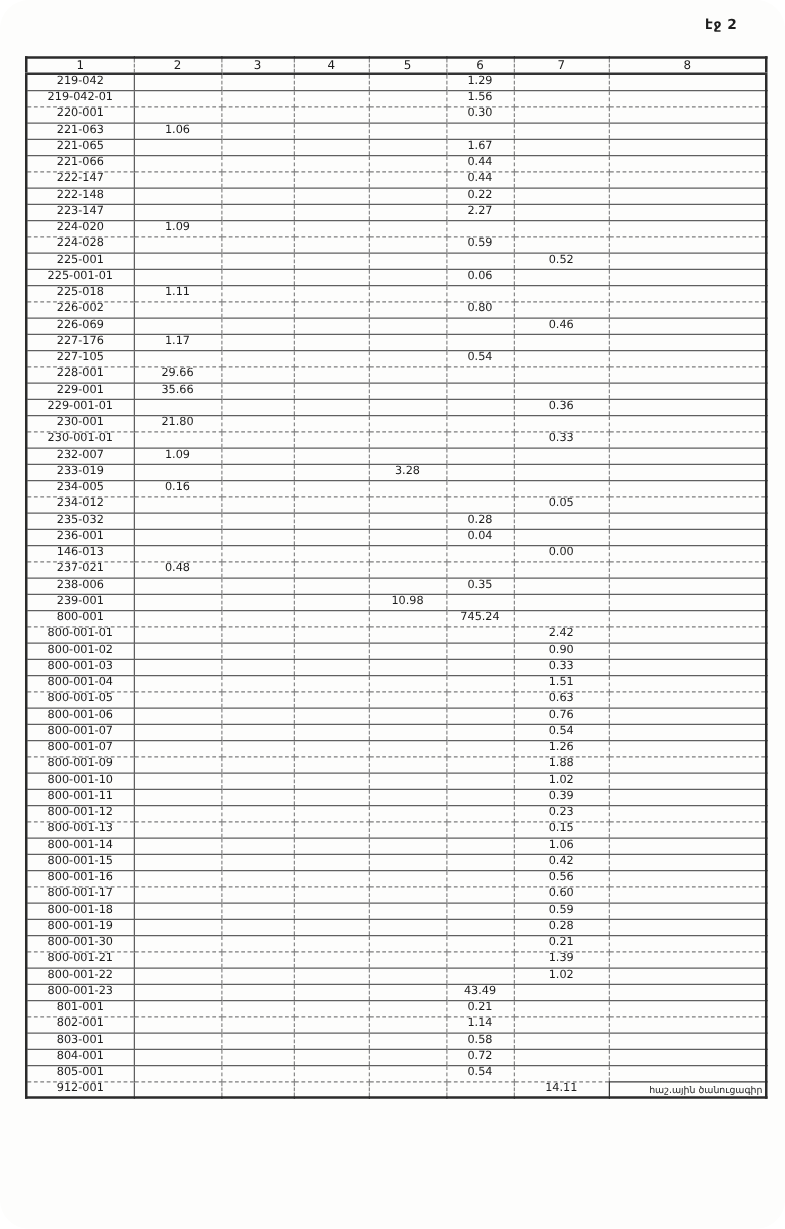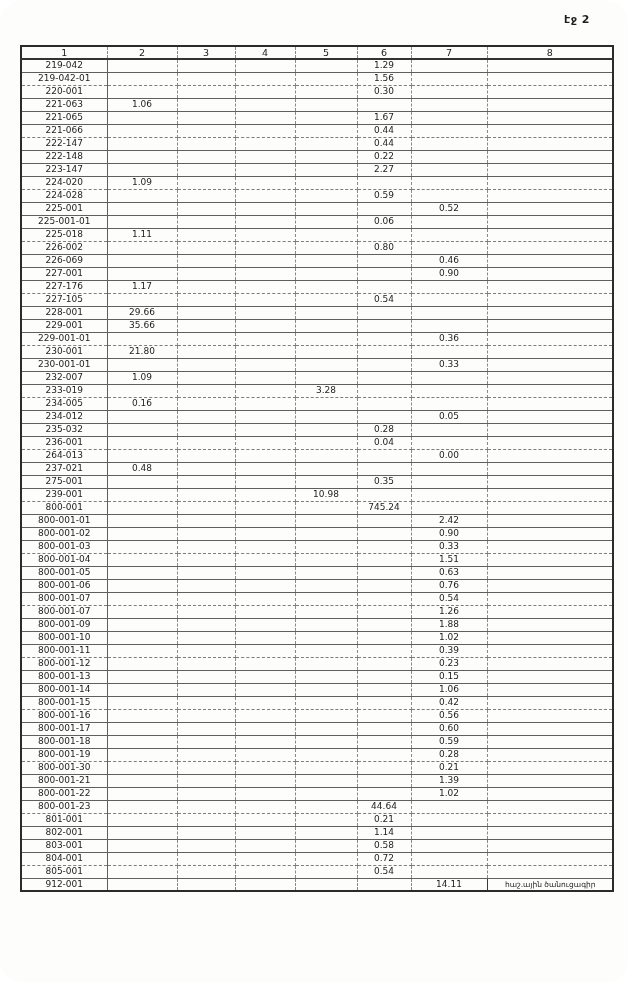--- a/index.html
+++ b/index.html
@@ -44,21 +44,21 @@
     padding: 0 2px;
   }
   .grid th {
     border-bottom: 2px solid #333;
     font-size: 9.5px;
   }
   .grid tr:nth-child(4n+2) td { border-bottom-style: dashed; border-bottom-color: #7d7d7d; }
   .grid td.c1 { border-right: 1px solid #5f5f5f; }
   .grid td.note {
     font-size: 7.5px;
-    text-align: center;
+    text-align: right;
     padding-left: 3px;
     border: 1.5px solid #3a3a3a;
   }
   .w1 { width: 86px; }
   .w2 { width: 70px; }
   .w3 { width: 58px; }
   .w4 { width: 60px; }
   .w5 { width: 62px; }
   .w6 { width: 54px; }
   .w7 { width: 76px; }
@@ -238,30 +238,20 @@
           <td class="w1 c1">226-069</td>
           <td class="w2"></td>
           <td class="w3"></td>
           <td class="w4"></td>
           <td class="w5"></td>
           <td class="w6"></td>
           <td class="w7">0.46</td>
           <td class="w8"></td>
         </tr>
         <tr>
-          <td class="w1 c1">227-001</td>
-          <td class="w2"></td>
-          <td class="w3"></td>
-          <td class="w4"></td>
-          <td class="w5"></td>
-          <td class="w6"></td>
-          <td class="w7">0.90</td>
-          <td class="w8"></td>
-        </tr>
-        <tr>
           <td class="w1 c1">227-176</td>
           <td class="w2">1.17</td>
           <td class="w3"></td>
           <td class="w4"></td>
           <td class="w5"></td>
           <td class="w6"></td>
           <td class="w7"></td>
           <td class="w8"></td>
         </tr>
         <tr>
@@ -378,41 +368,41 @@
           <td class="w1 c1">236-001</td>
           <td class="w2"></td>
           <td class="w3"></td>
           <td class="w4"></td>
           <td class="w5"></td>
           <td class="w6">0.04</td>
           <td class="w7"></td>
           <td class="w8"></td>
         </tr>
         <tr>
-          <td class="w1 c1">264-013</td>
+          <td class="w1 c1">146-013</td>
           <td class="w2"></td>
           <td class="w3"></td>
           <td class="w4"></td>
           <td class="w5"></td>
           <td class="w6"></td>
           <td class="w7">0.00</td>
           <td class="w8"></td>
         </tr>
         <tr>
           <td class="w1 c1">237-021</td>
           <td class="w2">0.48</td>
           <td class="w3"></td>
           <td class="w4"></td>
           <td class="w5"></td>
           <td class="w6"></td>
           <td class="w7"></td>
           <td class="w8"></td>
         </tr>
         <tr>
-          <td class="w1 c1">275-001</td>
+          <td class="w1 c1">238-006</td>
           <td class="w2"></td>
           <td class="w3"></td>
           <td class="w4"></td>
           <td class="w5"></td>
           <td class="w6">0.35</td>
           <td class="w7"></td>
           <td class="w8"></td>
         </tr>
         <tr>
           <td class="w1 c1">239-001</td>
@@ -653,21 +643,21 @@
           <td class="w6"></td>
           <td class="w7">1.02</td>
           <td class="w8"></td>
         </tr>
         <tr>
           <td class="w1 c1">800-001-23</td>
           <td class="w2"></td>
           <td class="w3"></td>
           <td class="w4"></td>
           <td class="w5"></td>
-          <td class="w6">44.64</td>
+          <td class="w6">43.49</td>
           <td class="w7"></td>
           <td class="w8"></td>
         </tr>
         <tr>
           <td class="w1 c1">801-001</td>
           <td class="w2"></td>
           <td class="w3"></td>
           <td class="w4"></td>
           <td class="w5"></td>
           <td class="w6">0.21</td>

